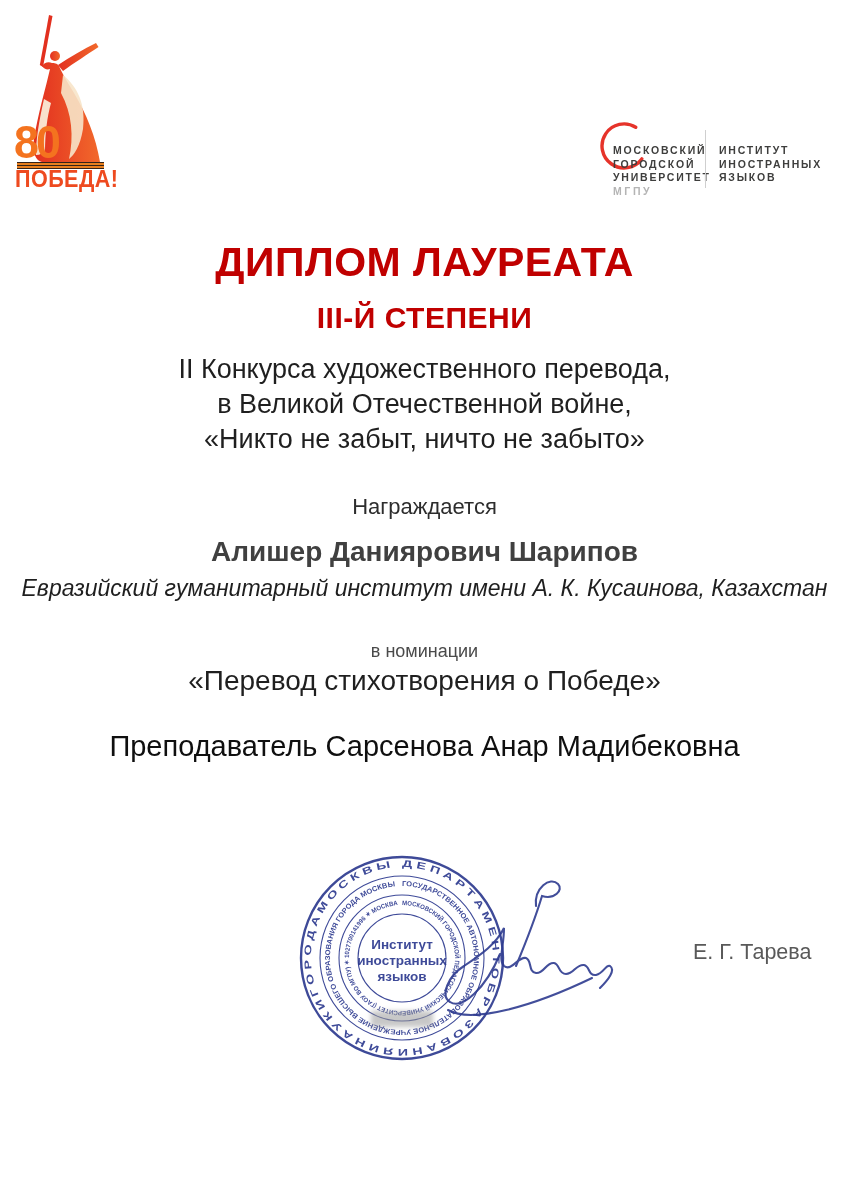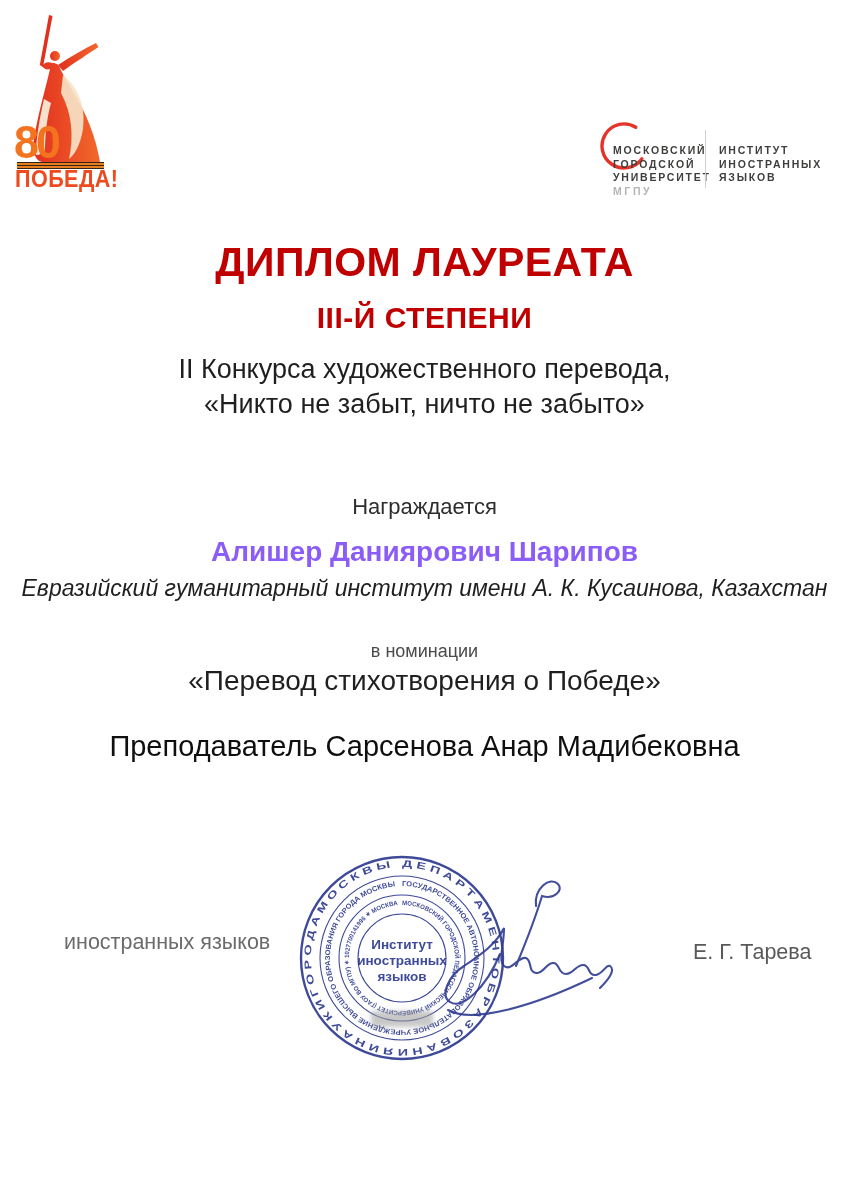--- a/index.html
+++ b/index.html
@@ -33,21 +33,21 @@
   .uni-abbr{left:613px;top:185px;font-size:10.5px;font-weight:700;letter-spacing:2.6px;color:#b4b4b4;}
   .uni-divider{left:705px;top:130px;width:1px;height:58px;background:#cfcfcf;}
   .inst-name{left:719px;top:144px;line-height:13.5px;font-size:10.5px;font-weight:700;
     letter-spacing:1.8px;color:#3e3e3d;}
 
   
   .title1{top:239px;font-size:41px;font-weight:800;color:#c00000;letter-spacing:.5px;text-align:center;}
   .title2{top:301px;font-size:30px;font-weight:800;color:#c00000;letter-spacing:.5px;}
   .contest{top:352px;font-size:27px;font-weight:300;line-height:35px;color:#1f1f1f;}
   .awarded{top:494px;font-size:22px;color:#2d2d2d;}
-  .recipient{top:536px;font-size:28px;font-weight:700;color:#8b5cf6;}
+  .recipient{top:536px;font-size:28px;font-weight:700;color:#404040;}
   .affiliation{top:575px;font-size:23px;font-style:italic;color:#1f1f1f;}
   .nomlabel{top:641px;font-size:18px;color:#4a4a4a;}
   .nomination{top:665px;font-size:28px;font-weight:300;color:#1f1f1f;}
   .teacher{top:730px;font-size:29px;font-weight:400;color:#0f0f0f;}
 
   
   .director{left:64px;top:928px;font-size:21.5px;line-height:29px;color:#6b6b6b;}
   .signer{left:693px;top:940px;font-size:21.5px;color:#595959;}
   .stamp-wrap{left:297px;top:853px;width:210px;height:210px;}
   .sig-wrap{left:438px;top:858px;width:205px;height:168px;}
@@ -91,34 +91,34 @@
     <div>ИНОСТРАННЫХ</div>
     <div>ЯЗЫКОВ</div>
   </div>
 </div>
 
 <div class="abs centered title1">ДИПЛОМ ЛАУРЕАТА</div>
 <div class="abs centered title2">III-Й СТЕПЕНИ</div>
 
 <div class="abs centered contest">
   <div>II Конкурса художественного перевода,</div>
+  <div>в Великой Отечественной войне,</div>
   <div>«Никто не забыт, ничто не забыто»</div>
 </div>
 
 <div class="abs centered awarded">Награждается</div>
 <div class="abs centered recipient">Алишер Даниярович Шарипов</div>
 <div class="abs centered affiliation">Евразийский гуманитарный институт имени А. К. Кусаинова, Казахстан</div>
 
 <div class="abs centered nomlabel">в номинации</div>
 <div class="abs centered nomination">«Перевод стихотворения о Победе»</div>
 
 <div class="abs centered teacher">Преподаватель Сарсенова Анар Мадибековна</div>
 
 <div class="abs director">
-  <div>иностранных языков</div>
 </div>
 
 <div class="abs stamp-wrap">
   <svg width="210" height="210" viewBox="0 0 210 210">
     <defs>
       <path id="ringO" d="M105,14 a91,91 0 1 1 -0.02,0"></path>
       <path id="ringM" d="M105,33 a72,72 0 1 1 -0.02,0"></path>
       <path id="ringI" d="M105,52 a53,53 0 1 1 -0.02,0"></path>
       <filter id="smudge" x="-50%" y="-50%" width="200%" height="200%">
         <feGaussianBlur stdDeviation="2.4"></feGaussianBlur>

